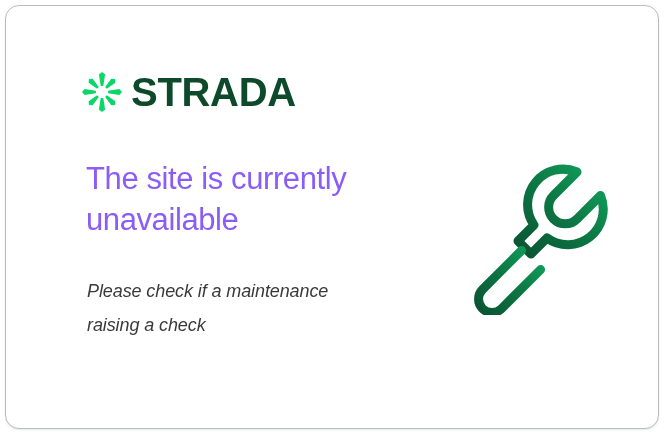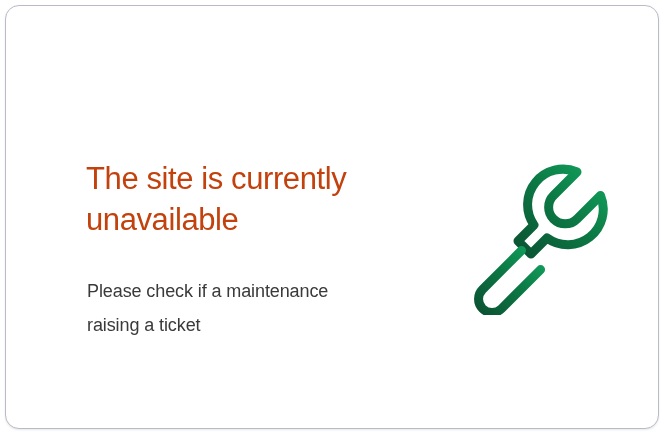--- a/index.html
+++ b/index.html
@@ -65,35 +65,36 @@
   #headline {
     position: absolute;
     left: 80px;
     top: 152px;
     width: 330px;
     margin: 0;
     font-size: 31px;
     line-height: 41px;
     font-weight: 500;
     letter-spacing: -0.4px;
-    color: #c2410c;
+    color: #8b5cf6;
   }
 
   
   #body-copy {
     position: absolute;
     left: 81px;
     top: 268px;
     width: 320px;
     margin: 0;
     font-size: 18px;
     line-height: 34px;
     font-weight: 400;
     letter-spacing: -0.1px;
     color: #3a3a3a;
+    font-style: italic;
   }
   #body-copy .line { display: block; }
 
   
   #wrench {
     position: absolute;
     left: 455px;
     top: 153px;
     width: 156px;
     height: 156px;
@@ -101,28 +102,52 @@
   }
 </style>
 </head>
 <body>
 
 <div id="page">
 
   <div id="card">
 
     
+    <div id="brand">
+
+      <span>
+        <svg id="brand-mark" viewBox="0 0 40 40" xmlns="http://www.w3.org/2000/svg" aria-hidden="true">
+          <g fill="#0ad767">
+
+            <g>
+              <polygon points="20,0 23.1,2.6 21.3,13.9 18.7,13.9 16.9,2.6"></polygon>
+              <polygon points="40,20 37.4,23.1 26.1,21.3 26.1,18.7 37.4,16.9"></polygon>
+              <polygon points="20,40 16.9,37.4 18.7,26.1 21.3,26.1 23.1,37.4"></polygon>
+              <polygon points="0,20 2.6,16.9 13.9,18.7 13.9,21.3 2.6,23.1"></polygon>
+            </g>
+            <g transform="rotate(45 20 20)">
+              <polygon points="20,1.5 22.9,4.0 21.2,14.3 18.8,14.3 17.1,4.0"></polygon>
+              <polygon points="38.5,20 36.0,22.9 25.7,21.2 25.7,18.8 36.0,17.1"></polygon>
+              <polygon points="20,38.5 17.1,36.0 18.8,25.7 21.2,25.7 22.9,36.0"></polygon>
+              <polygon points="1.5,20 4.0,17.1 14.3,18.8 14.3,21.2 4.0,22.9"></polygon>
+            </g>
+          </g>
+        </svg>
+      </span>
+
+      <span id="brand-wordmark">STRADA</span>
+    </div>
 
     
     <h1 id="headline">The site is currently unavailable</h1>
 
     
     <p id="body-copy">
       <span class="line">Please check if a maintenance</span>
-      <span class="line">raising a ticket</span>
+      <span class="line">raising a check</span>
     </p>
 
     
     <span>
       <svg id="wrench" viewBox="0 0 156 156" xmlns="http://www.w3.org/2000/svg" aria-hidden="true">
         <defs>
           <linearGradient id="wrenchGrad" x1="0" y1="1" x2="1" y2="0">
             <stop offset="0%" stop-color="#0a5232"></stop>
             <stop offset="55%" stop-color="#0c7a45"></stop>
             <stop offset="100%" stop-color="#12a45e"></stop>

